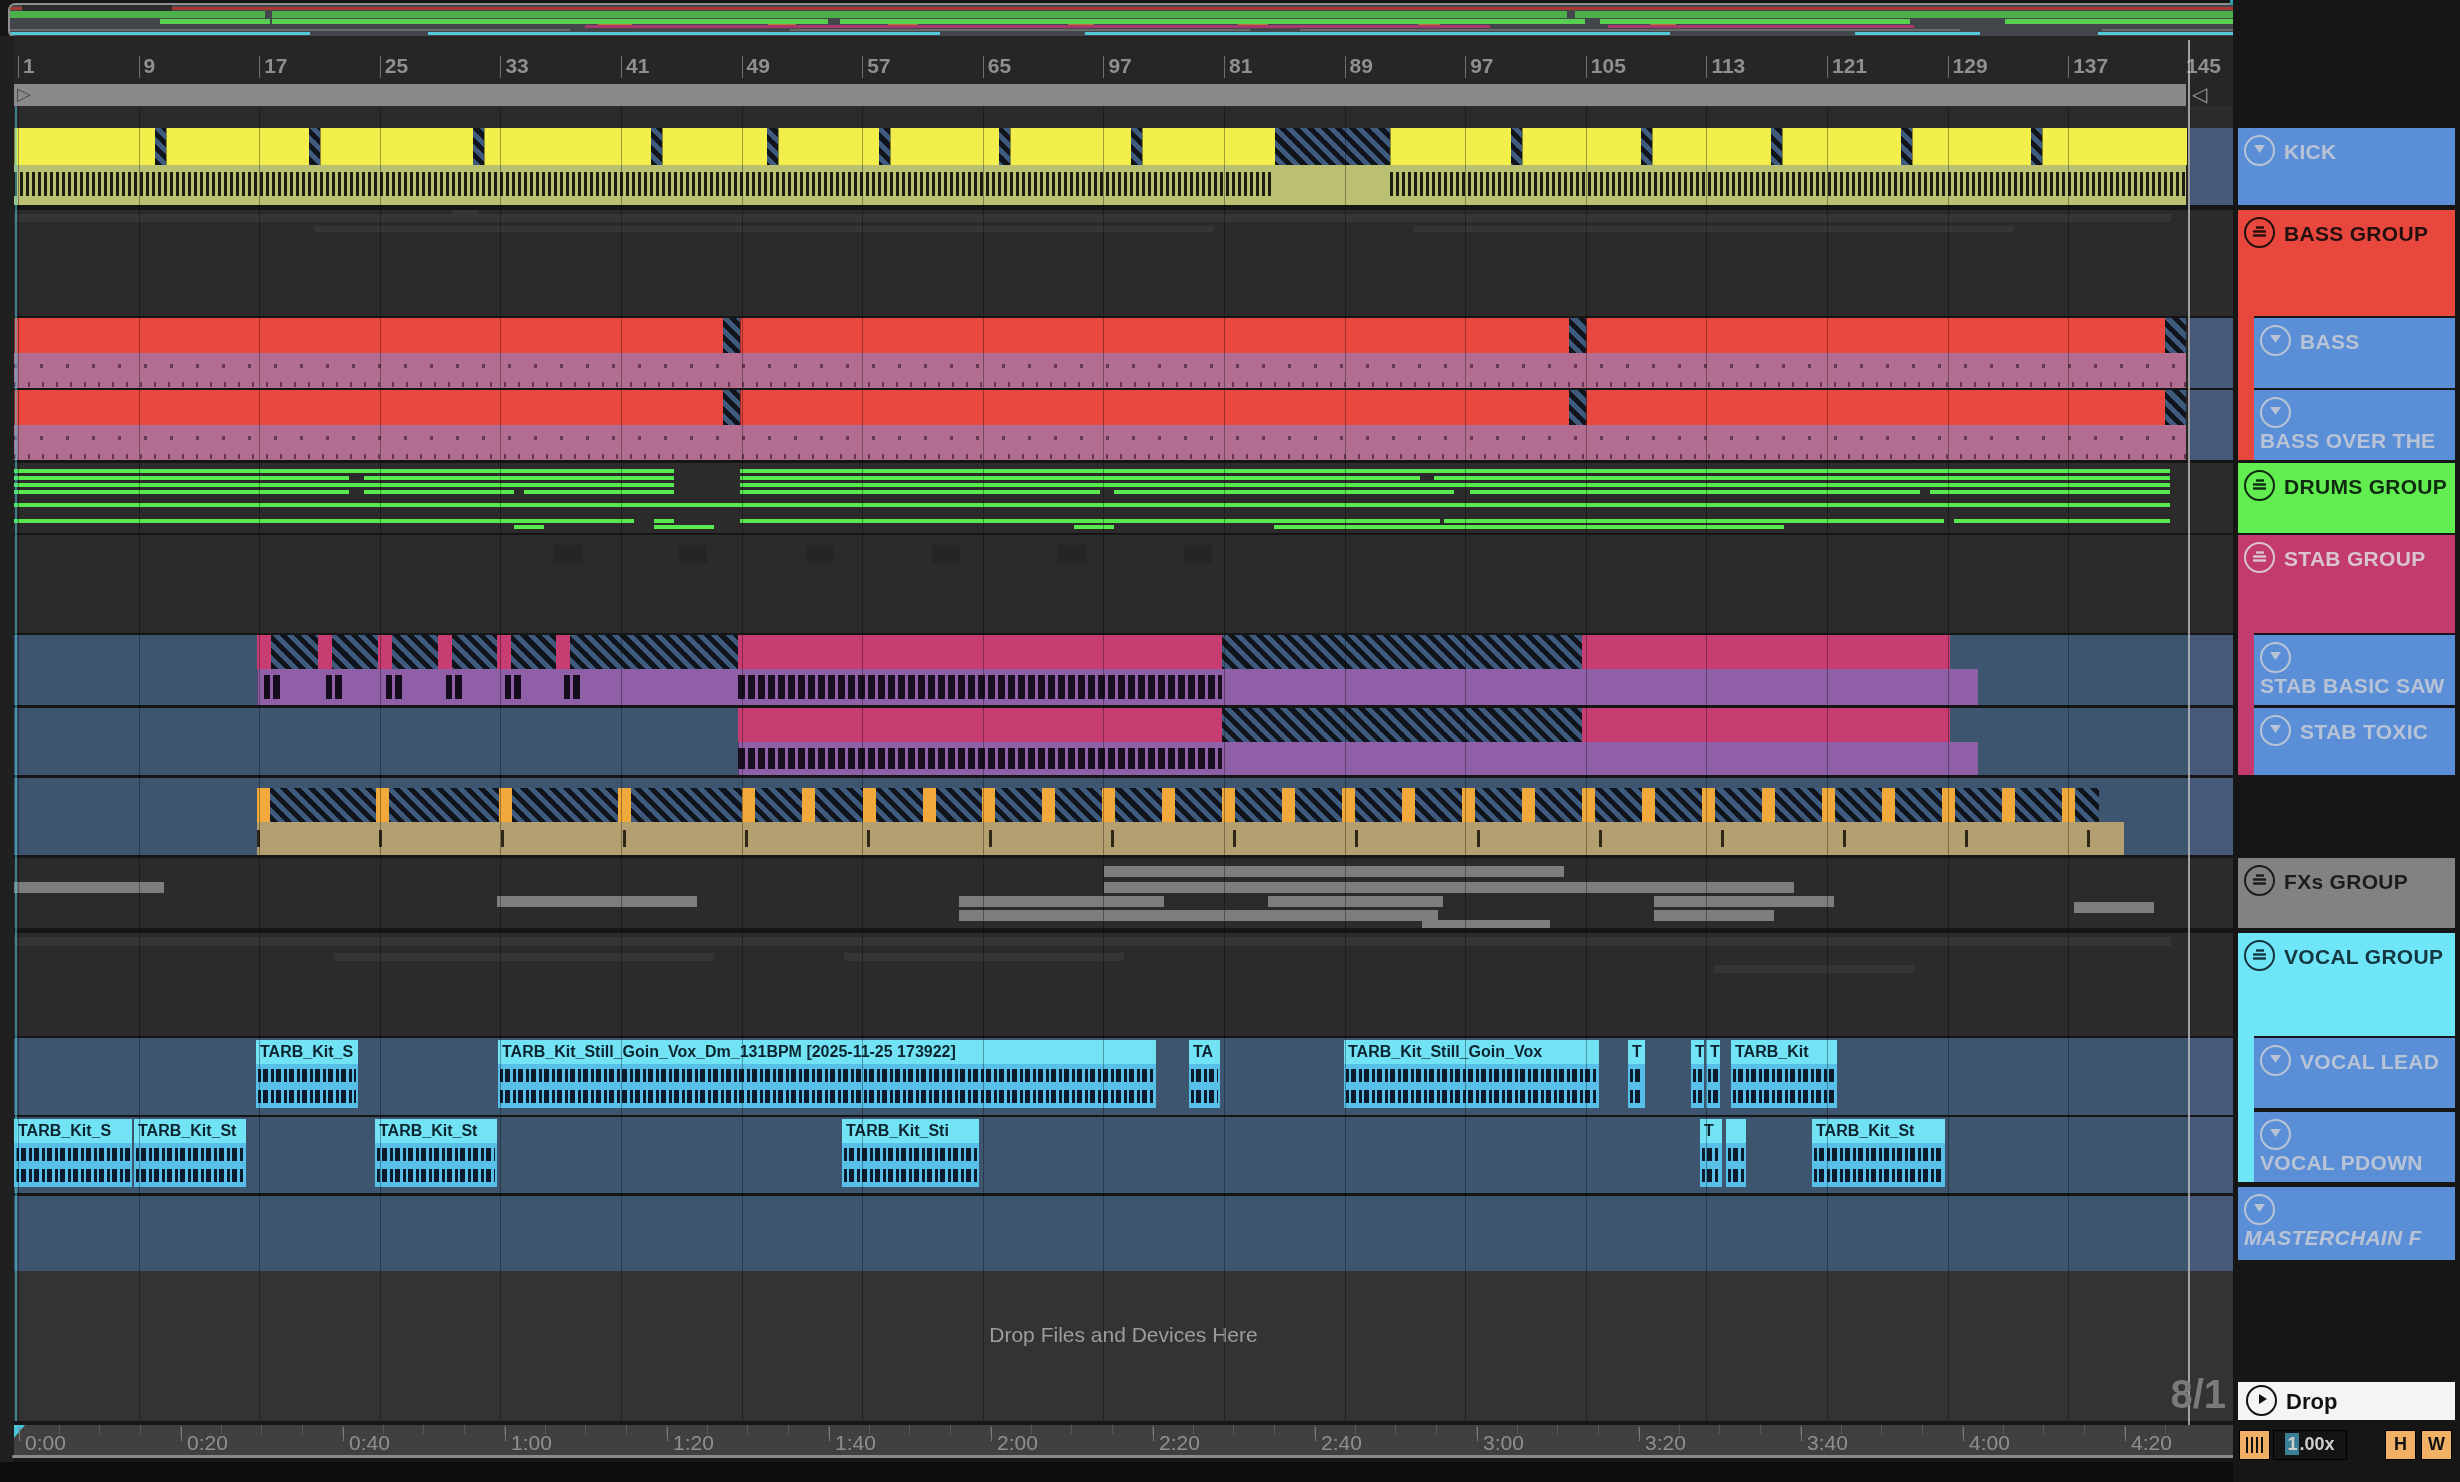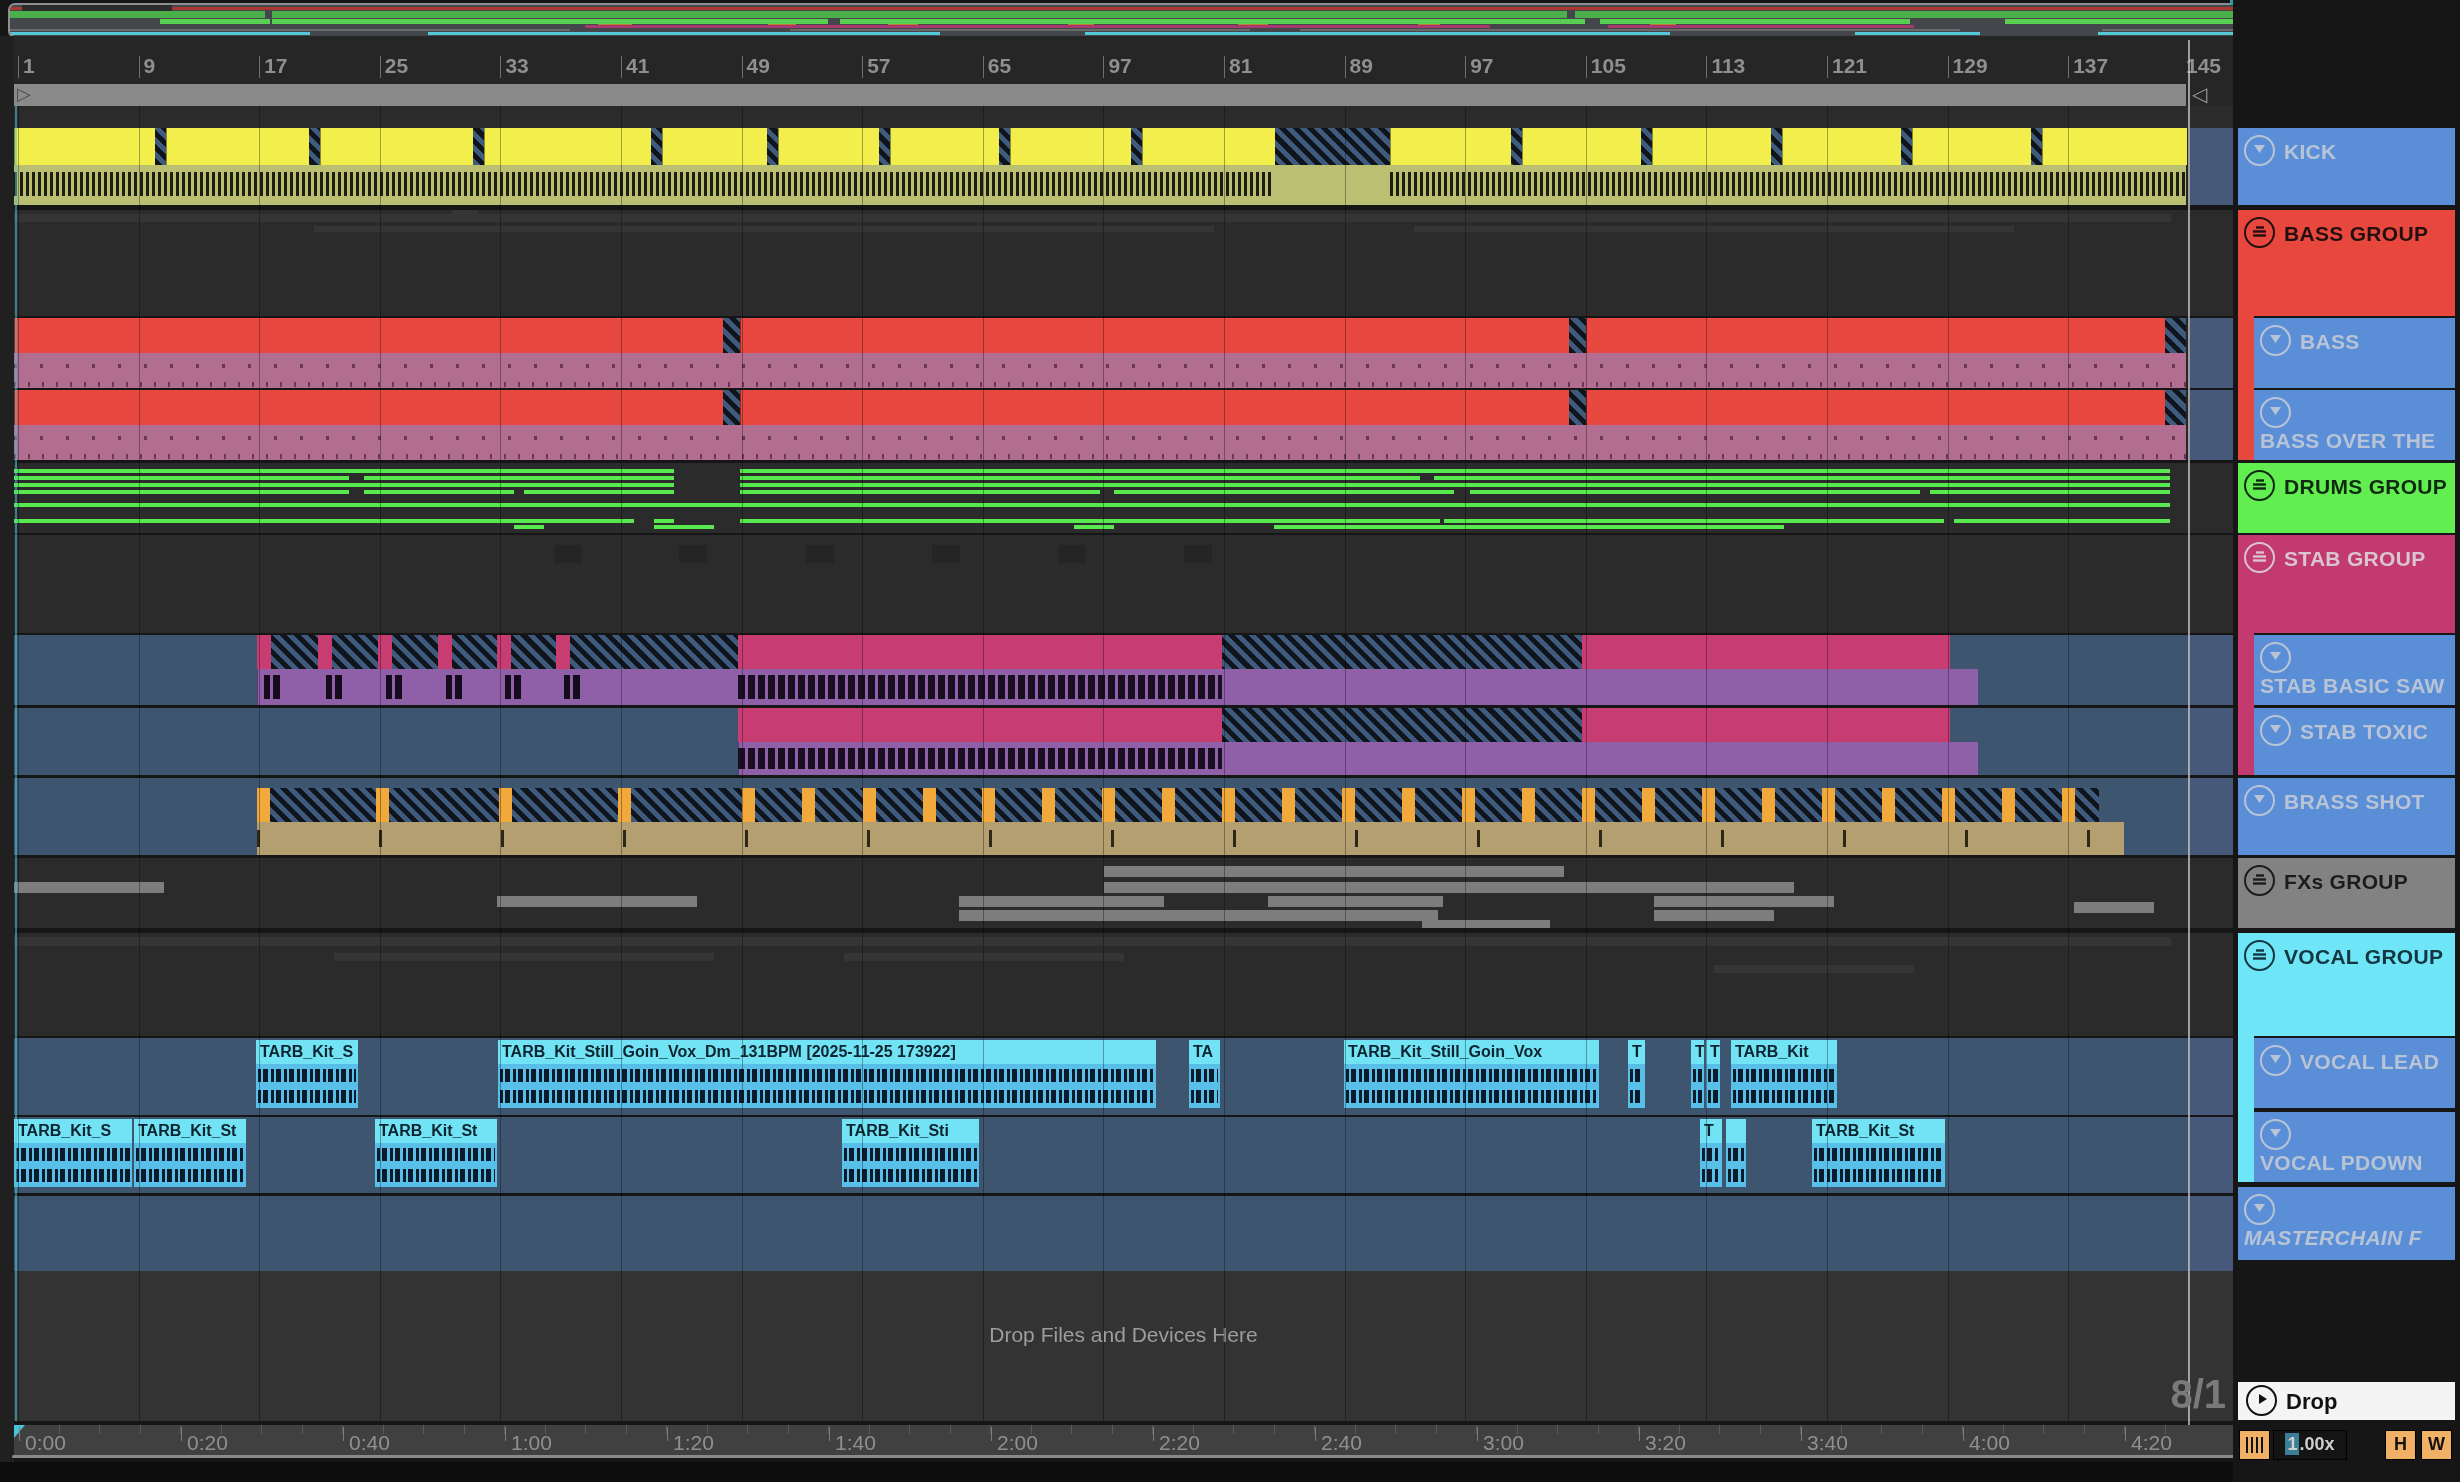--- a/index.html
+++ b/index.html
@@ -494,23 +494,20 @@
             <line x1="4" y1="2.5" x2="12" y2="2.5" stroke="currentColor" stroke-width="2.4"></line>
             <line x1="1" y1="6.5" x2="14" y2="6.5" stroke="currentColor" stroke-width="2.4"></line>
             <line x1="1" y1="10.5" x2="14" y2="10.5" stroke="currentColor" stroke-width="2.4"></line>
           </svg></span><span class="tlabel">STAB GROUP</span></div>
       <div class="thead" style="left: 21px; top: 635px; width: 201px; height: 70px; background: rgb(90, 143, 216); color: rgb(185, 195, 214); position: absolute;"><span class="ticon"><svg width="13" height="11" viewBox="0 0 13 11">
             <path d="M1 2 L12 2 L6.5 10 Z" fill="currentColor"></path>
           </svg></span><span class="tlabel">STAB BASIC SAW</span></div>
       <div class="thead" style="left: 21px; top: 708px; width: 201px; height: 67px; background: rgb(90, 143, 216); color: rgb(185, 195, 214); position: absolute;"><span class="ticon"><svg width="13" height="11" viewBox="0 0 13 11">
             <path d="M1 2 L12 2 L6.5 10 Z" fill="currentColor"></path>
           </svg></span><span class="tlabel">STAB TOXIC</span></div>
-      <div class="thead" style="left: 5px; top: 778px; width: 217px; height: 77px; background: rgb(90, 143, 216); color: rgb(185, 195, 214); position: absolute;"><span class="ticon"><svg width="13" height="11" viewBox="0 0 13 11">
-            <path d="M1 2 L12 2 L6.5 10 Z" fill="currentColor"></path>
-          </svg></span><span class="tlabel">BRASS SHOT</span></div>
       <div class="thead" style="left: 5px; top: 858px; width: 217px; height: 70px; background: rgb(130, 130, 130); color: rgb(28, 28, 28); position: absolute;"><span class="ticon"><svg width="15" height="13" viewBox="0 0 15 13">
             <line x1="4" y1="2.5" x2="12" y2="2.5" stroke="currentColor" stroke-width="2.4"></line>
             <line x1="1" y1="6.5" x2="14" y2="6.5" stroke="currentColor" stroke-width="2.4"></line>
             <line x1="1" y1="10.5" x2="14" y2="10.5" stroke="currentColor" stroke-width="2.4"></line>
           </svg></span><span class="tlabel">FXs GROUP</span></div>
       <div class="thead" style="left: 5px; top: 933px; width: 217px; height: 103px; background: rgb(111, 230, 247); color: rgb(20, 54, 65); position: absolute;"><span class="ticon"><svg width="15" height="13" viewBox="0 0 15 13">
             <line x1="4" y1="2.5" x2="12" y2="2.5" stroke="currentColor" stroke-width="2.4"></line>
             <line x1="1" y1="6.5" x2="14" y2="6.5" stroke="currentColor" stroke-width="2.4"></line>
             <line x1="1" y1="10.5" x2="14" y2="10.5" stroke="currentColor" stroke-width="2.4"></line>
           </svg></span><span class="tlabel">VOCAL GROUP</span></div>

